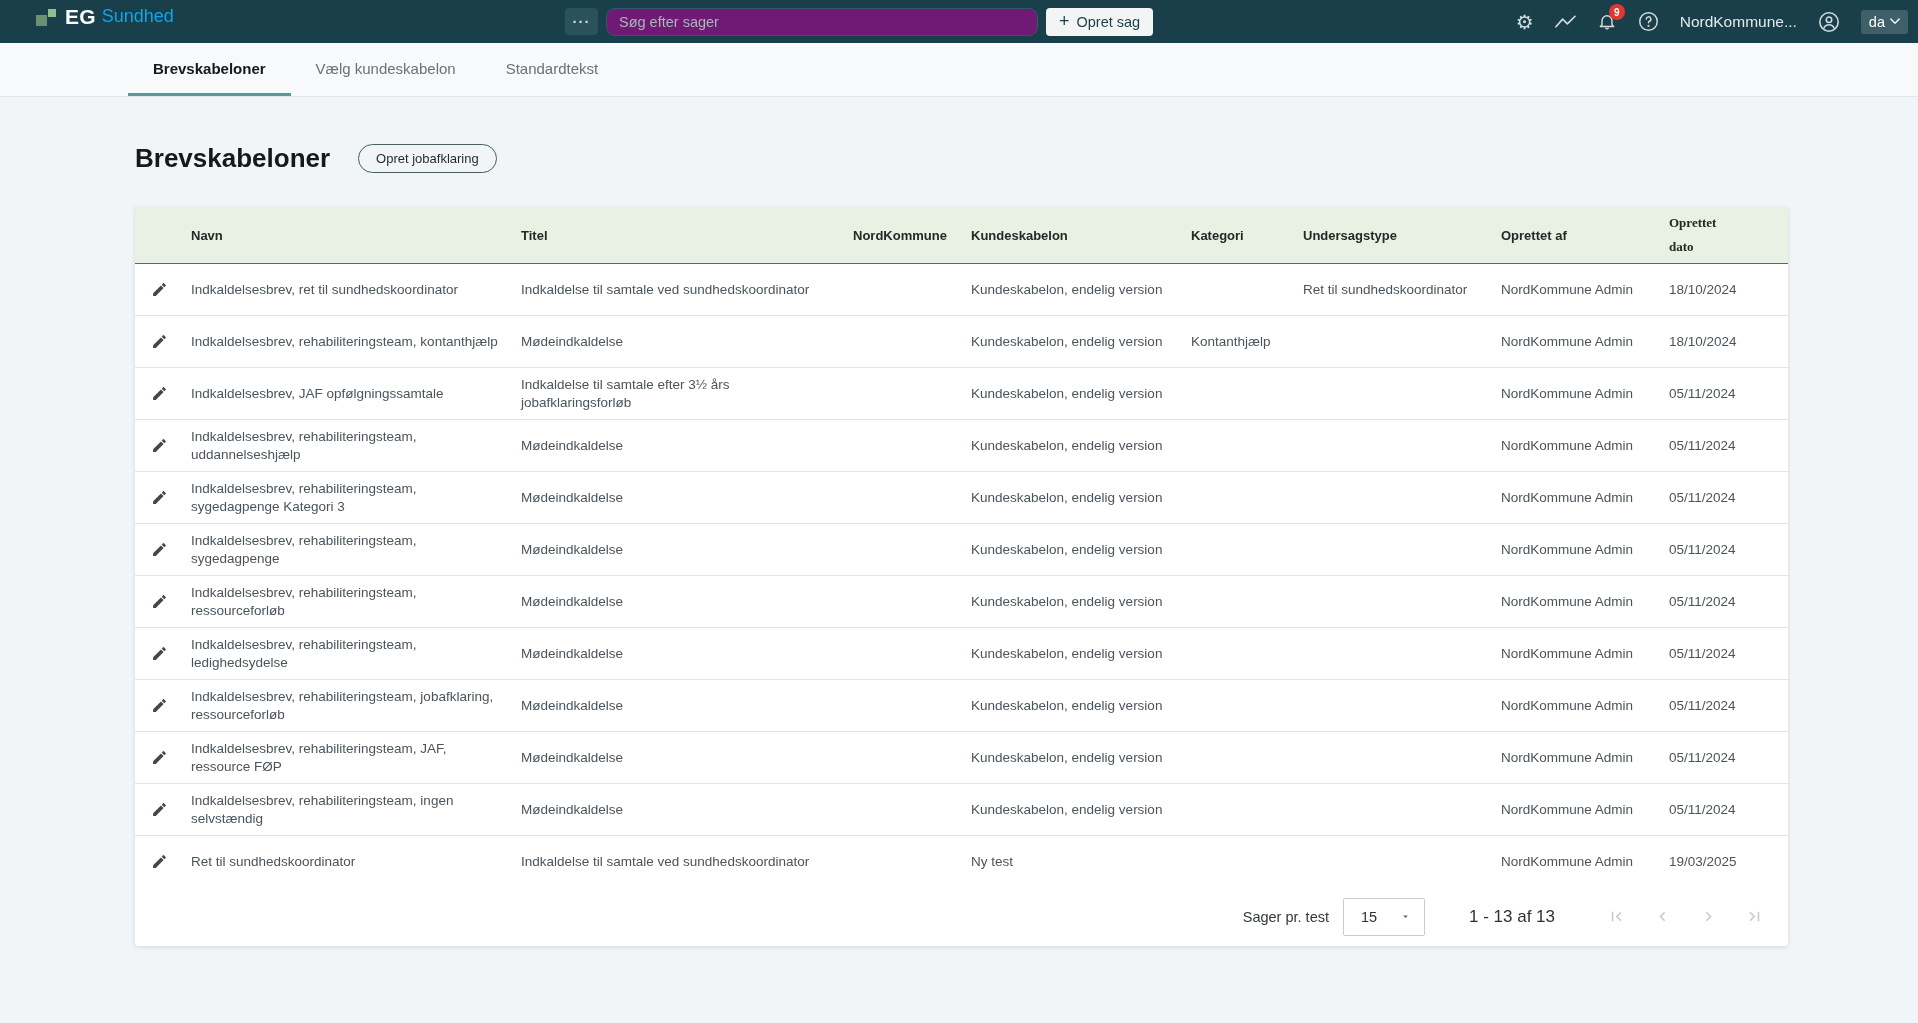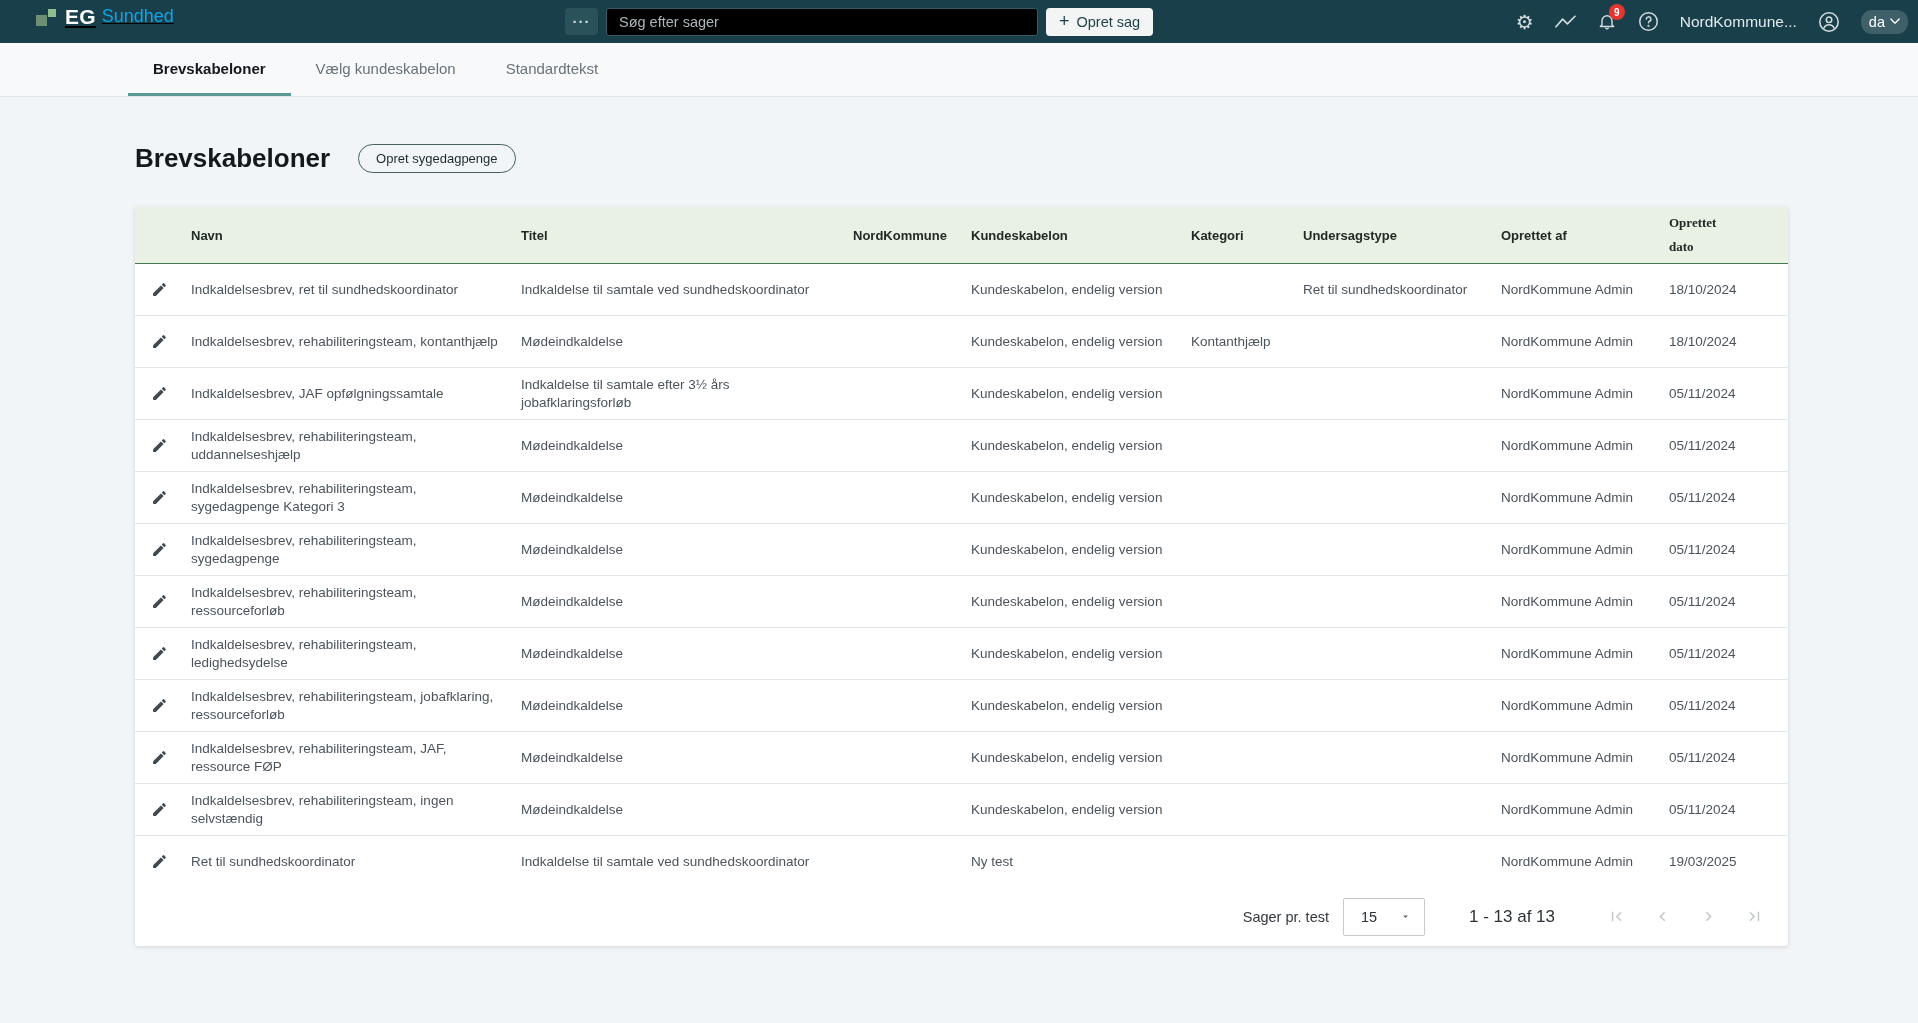--- a/index.html
+++ b/index.html
@@ -1,39 +1,39 @@
 <!DOCTYPE html>
 <html><head>
 <meta charset="utf-8">
 <style>
   * { margin:0; padding:0; box-sizing:border-box; }
   html,body { width:1918px; height:1023px; overflow:hidden;
     font-family:"Liberation Sans","DejaVu Sans",sans-serif; background:#f2f5f8; }
 
   
   .topbar { position:relative; height:43px; background:#183f4a; }
-  .brand { position:absolute; left:36px; top:0; height:33px; display:flex; align-items:center; gap:8px; cursor:pointer;text-decoration:underline; }
+  .brand { position:absolute; left:36px; top:0; height:33px; display:flex; align-items:center; gap:8px; cursor:pointer; }
   .logo-mark { position:relative; width:21px; height:24px; }
   .logo-mark .sq1 { position:absolute; left:0; bottom:3px; width:11px; height:11px; background:#6d9073; }
   .logo-mark .sq2 { position:absolute; right:1px; top:4px; width:8px; height:8px; background:#8fbf8f; }
   .brand-bold { color:#fff; font-size:21px; font-weight:700; letter-spacing:.2px; }
   .brand-reg { color:#0ea5e9; font-size:18px; font-weight:400; margin-left:-2px; }
 
   .more-btn { position:absolute; left:565px; top:8px; width:33px; height:27px; background:#2a525b; border:none; border-radius:4px; color:#d3dcde; font-size:15px; font-weight:700; letter-spacing:1px; cursor:pointer; line-height:1; }
-  .search { position:absolute; left:606px; top:8px; width:432px; height:28px; background:#000000; border:1px solid #305a64; border-radius:3px; color:#e2e9ea; font-size:14.5px; padding:0 12px; outline:none; }
+  .search { position:absolute; left:606px; top:8px; width:432px; height:28px; background:#701a75; border:1px solid #305a64; border-radius:9px; color:#e2e9ea; font-size:14.5px; padding:0 12px; outline:none; }
   .search::placeholder { color:#a9b6ba; }
   .create-case { position:absolute; left:1046px; top:8px; height:28px; padding:0 13px; background:#f2f5f4; border:none; border-radius:4px; color:#1c3f49; font-size:14.5px; display:flex; align-items:center; gap:7px; cursor:pointer; }
   .create-case .plus { font-size:18px; font-weight:400; line-height:1; margin-top:-2px; }
 
   .right-group { position:absolute; right:10px; top:0; height:43px; display:flex; align-items:center; gap:21px; }
   .icon-btn { background:none; border:none; color:#d3dcde; cursor:pointer; display:flex; align-items:center; justify-content:center; position:relative; padding:0; }
   .gear-glyph { font-family:"DejaVu Sans",sans-serif; font-size:20px; line-height:1; color:#d3dcde; }
   .badge { position:absolute; top:-7px; right:-8px; min-width:16px; height:16px; border-radius:8px; background:#e53530; color:#fff; font-size:10px; font-weight:700; display:flex; align-items:center; justify-content:center; padding:0 4px; }
   .org-name { color:#e3eaec; font-size:15.5px; cursor:pointer; }
-  .lang-box { display:flex; align-items:center; gap:5px; background:#3f5f69; border:none; border-radius:11px; color:#fff; font-size:14.5px; padding:4px 8px; cursor:pointer; }
+  .lang-box { display:flex; align-items:center; gap:5px; background:#3f5f69; border:none; border-radius:3px; color:#fff; font-size:14.5px; padding:4px 8px; cursor:pointer; }
 
   
   .tabbar { height:54px; background:#f7f9fa; border-bottom:1px solid #e4e7e9; display:flex; align-items:stretch; padding-left:128px; }
   .tab { display:flex; align-items:center; padding:0 25px; font-size:15px; color:#697279; cursor:pointer; border-bottom:3px solid transparent; }
   .tab.active { color:#14181c; font-weight:700; border-bottom-color:#5a9893; }
 
   
   .page { padding:0 130px 0 135px; }
   .page-head { margin:46px 0 34px; display:flex; align-items:center; gap:28px; }
   .page-head h1 { font-size:26px; font-weight:700; color:#15191c; line-height:30px; }
@@ -134,21 +134,21 @@
       <span>Vælg kundeskabelon</span>
     </div>
   <div class="tab">
       <span>Standardtekst</span>
     </div>
 </nav>
 
 <main class="page">
   <div class="page-head">
     <h1>Brevskabeloner</h1>
-    <button class="pill">Opret sygedagpenge</button>
+    <button class="pill">Opret jobafklaring</button>
   </div>
 
   <section class="card">
     <table>
       <colgroup>
         <col style="width:48px">
           <col style="width:330px">
           <col style="width:332px">
           <col style="width:118px">
         <col style="width:220px">

